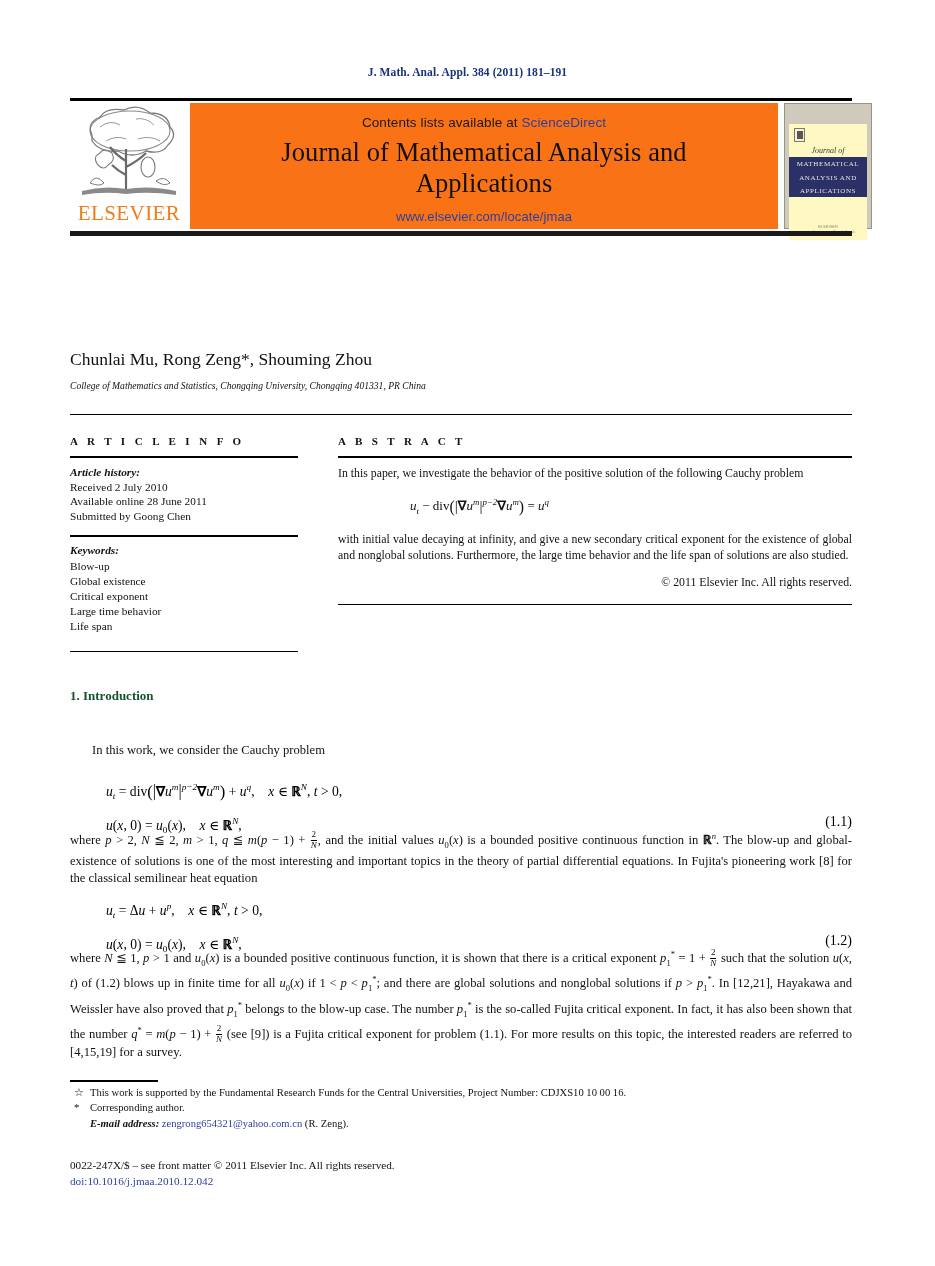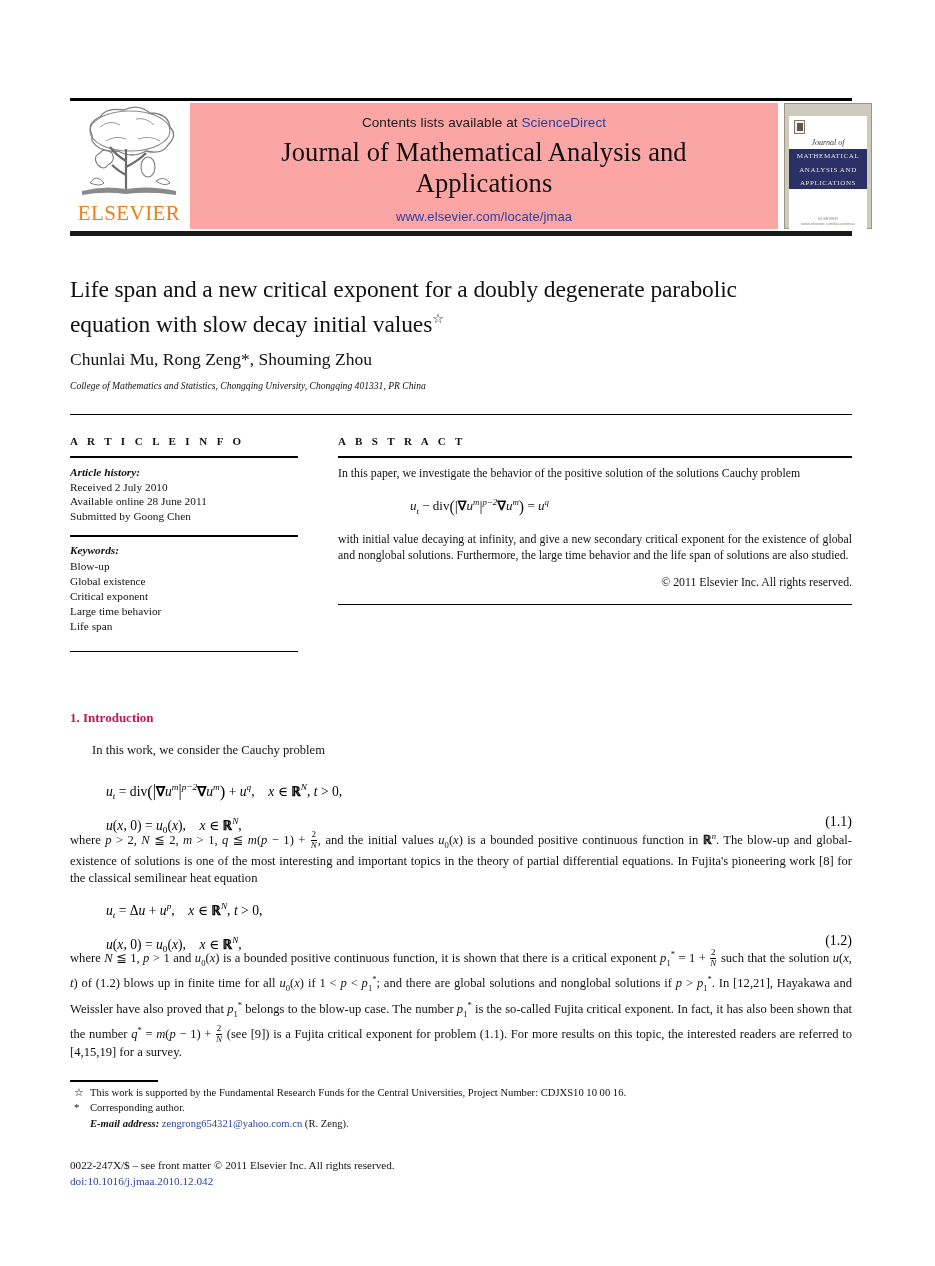--- a/index.html
+++ b/index.html
@@ -67,21 +67,21 @@
     font-family: "Liberation Serif", serif;
     font-size: 21px;
     letter-spacing: .4px;
     color: #ef7d19;
   }
 
   .center-panel {
     position: absolute;
     left: 120px; top: 0;
     width: 588px; height: 126px;
-    background: #fca5a5;
+    background: #f97316;
     text-align: center;
   }
   .contents-line {
     margin-top: 12px;
     font-family: "Liberation Sans", sans-serif;
     font-size: 13.5px;
     color: #1a1a1a;
     letter-spacing: .1px;
   }
   .sciencedirect { color: #2b3f9e; }
@@ -105,23 +105,23 @@
   .cover {
     position: absolute;
     left: 714px; top: 0;
     width: 88px; height: 126px;
     background: #cfcabb;
     border: 1px solid #9a9484;
     box-sizing: border-box;
   }
   .cover-inner {
     position: absolute;
-    left: 4px; top: 12px;
+    left: 4px; top: 20px;
     width: 78px; height: 116px;
-    background: #ffffff;
+    background: #fef9c3;
     box-sizing: border-box;
   }
   .cover-els {
     position: absolute;
     left: 5px; top: 4px;
     width: 11px; height: 14px;
     background: #f3f0e8;
     border: 1px solid #7d7869;
     box-sizing: border-box;
   }
@@ -270,25 +270,25 @@
     text-align: right;
     font-family: "Liberation Serif", serif;
     font-size: 11.8px;
     margin-top: 12px;
     color: #111;
   }
 
   
   .h1 {
     position: absolute;
-    left: 70px; top: 710px;
+    left: 70px; top: 688px;
     font-family: "Liberation Serif", serif;
     font-weight: bold;
     font-size: 13px;
-    color: #be185d;
+    color: #14532d;
   }
   .body-text {
     font-family: "Liberation Serif", serif;
     font-size: 12.6px;
     line-height: 16.6px;
     text-align: justify;
     color: #111;
   }
   .p-indent { text-indent: 22px; }
   .eqblock {
@@ -362,20 +362,21 @@
     line-height: 15.6px;
     color: #111;
   }
   .doi { color: #2b3f9e; }
 </style>
 </head>
 <body>
 
 <div class="page">
 
+  <div class="runninghead">J. Math. Anal. Appl. 384 (2011) 181–191</div>
 
   <div class="masthead-rule-top"></div>
   <div class="masthead">
 
     <div class="logo-box">
       <svg class="tree-svg" width="106" height="96" viewBox="0 0 106 96">
         <g fill="#6f6f6f">
           <ellipse cx="54" cy="26" rx="40" ry="20" fill="none" stroke="#8a8a8a" stroke-width="1.1"></ellipse>
           <path d="M16 30 Q10 18 24 12 Q30 2 48 5 Q62 -2 74 8 Q92 8 94 22 Q102 30 92 40 Q86 50 70 46 Q56 54 42 46 Q24 48 16 36 Z" fill="none" stroke="#7d7d7d" stroke-width="1.3"></path>
           <path d="M24 22 Q34 14 44 20 M60 14 Q70 12 78 20 M30 36 Q40 30 50 34 M62 34 Q74 30 84 36" fill="none" stroke="#8d8d8d" stroke-width=".9"></path>
@@ -412,26 +413,20 @@
         </div>
         <div class="cover-foot">
           <div>ELSEVIER</div>
           <div>www.elsevier.com/locate/jmaa</div>
         </div>
       </div>
     </div>
   </div>
   <div class="masthead-rule-bottom"></div>
 
-  <div class="title">
-    <div>Life span and a new critical exponent for a doubly degenerate parabolic</div>
-    <div>
-      <span>equation with slow decay initial values</span><sup>☆</sup>
-    </div>
-  </div>
   <div class="authors">Chunlai Mu, Rong Zeng*, Shouming Zhou</div>
   <div class="affil">College of Mathematics and Statistics, Chongqing University, Chongqing 401331, PR China</div>
   <div class="rule-thin-full" style="top:414px;"></div>
 
   <div class="col-left">
     <div class="sec-head">A R T I C L E    I N F O</div>
     <div class="rule2"></div>
     <div class="hist">
       <i>Article history:</i><br>
       <span>Received 2 July 2010</span><br>
@@ -446,21 +441,21 @@
       <span>Critical exponent</span><br>
       <span>Large time behavior</span><br>
       <span>Life span</span>
     </div>
     <div class="rule1" style="margin-top:16px;"></div>
   </div>
 
   <div class="col-right">
     <div class="sec-head">A B S T R A C T</div>
     <div class="rule2"></div>
-    <div class="abstract-body">In this paper, we investigate the behavior of the positive solution of the solutions Cauchy problem</div>
+    <div class="abstract-body">In this paper, we investigate the behavior of the positive solution of the following Cauchy problem</div>
     <div class="abstract-body abs-eq">
       <span class="mi">u</span><sub class="sm mi">t</sub> − <span class="mup">div</span><span class="bigparen">(</span><span class="vbar">|</span><span class="bb">∇</span><span class="mi">u</span><sup class="sm mi">m</sup><span class="vbar">|</span><sup class="sm mi">p−2</sup><span class="bb">∇</span><span class="mi">u</span><sup class="sm mi">m</sup><span class="bigparen">)</span> = <span class="mi">u</span><sup class="sm mi">q</sup>
     </div>
     <div class="abstract-body">with initial value decaying at infinity, and give a new secondary critical exponent for the existence of global and nonglobal solutions. Furthermore, the large time behavior and the life span of solutions are also studied.</div>
     <div class="copyright">© 2011 Elsevier Inc. All rights reserved.</div>
     <div class="rule1" style="margin-top:14px;"></div>
   </div>
 
   <div class="h1">1. Introduction</div>
 

